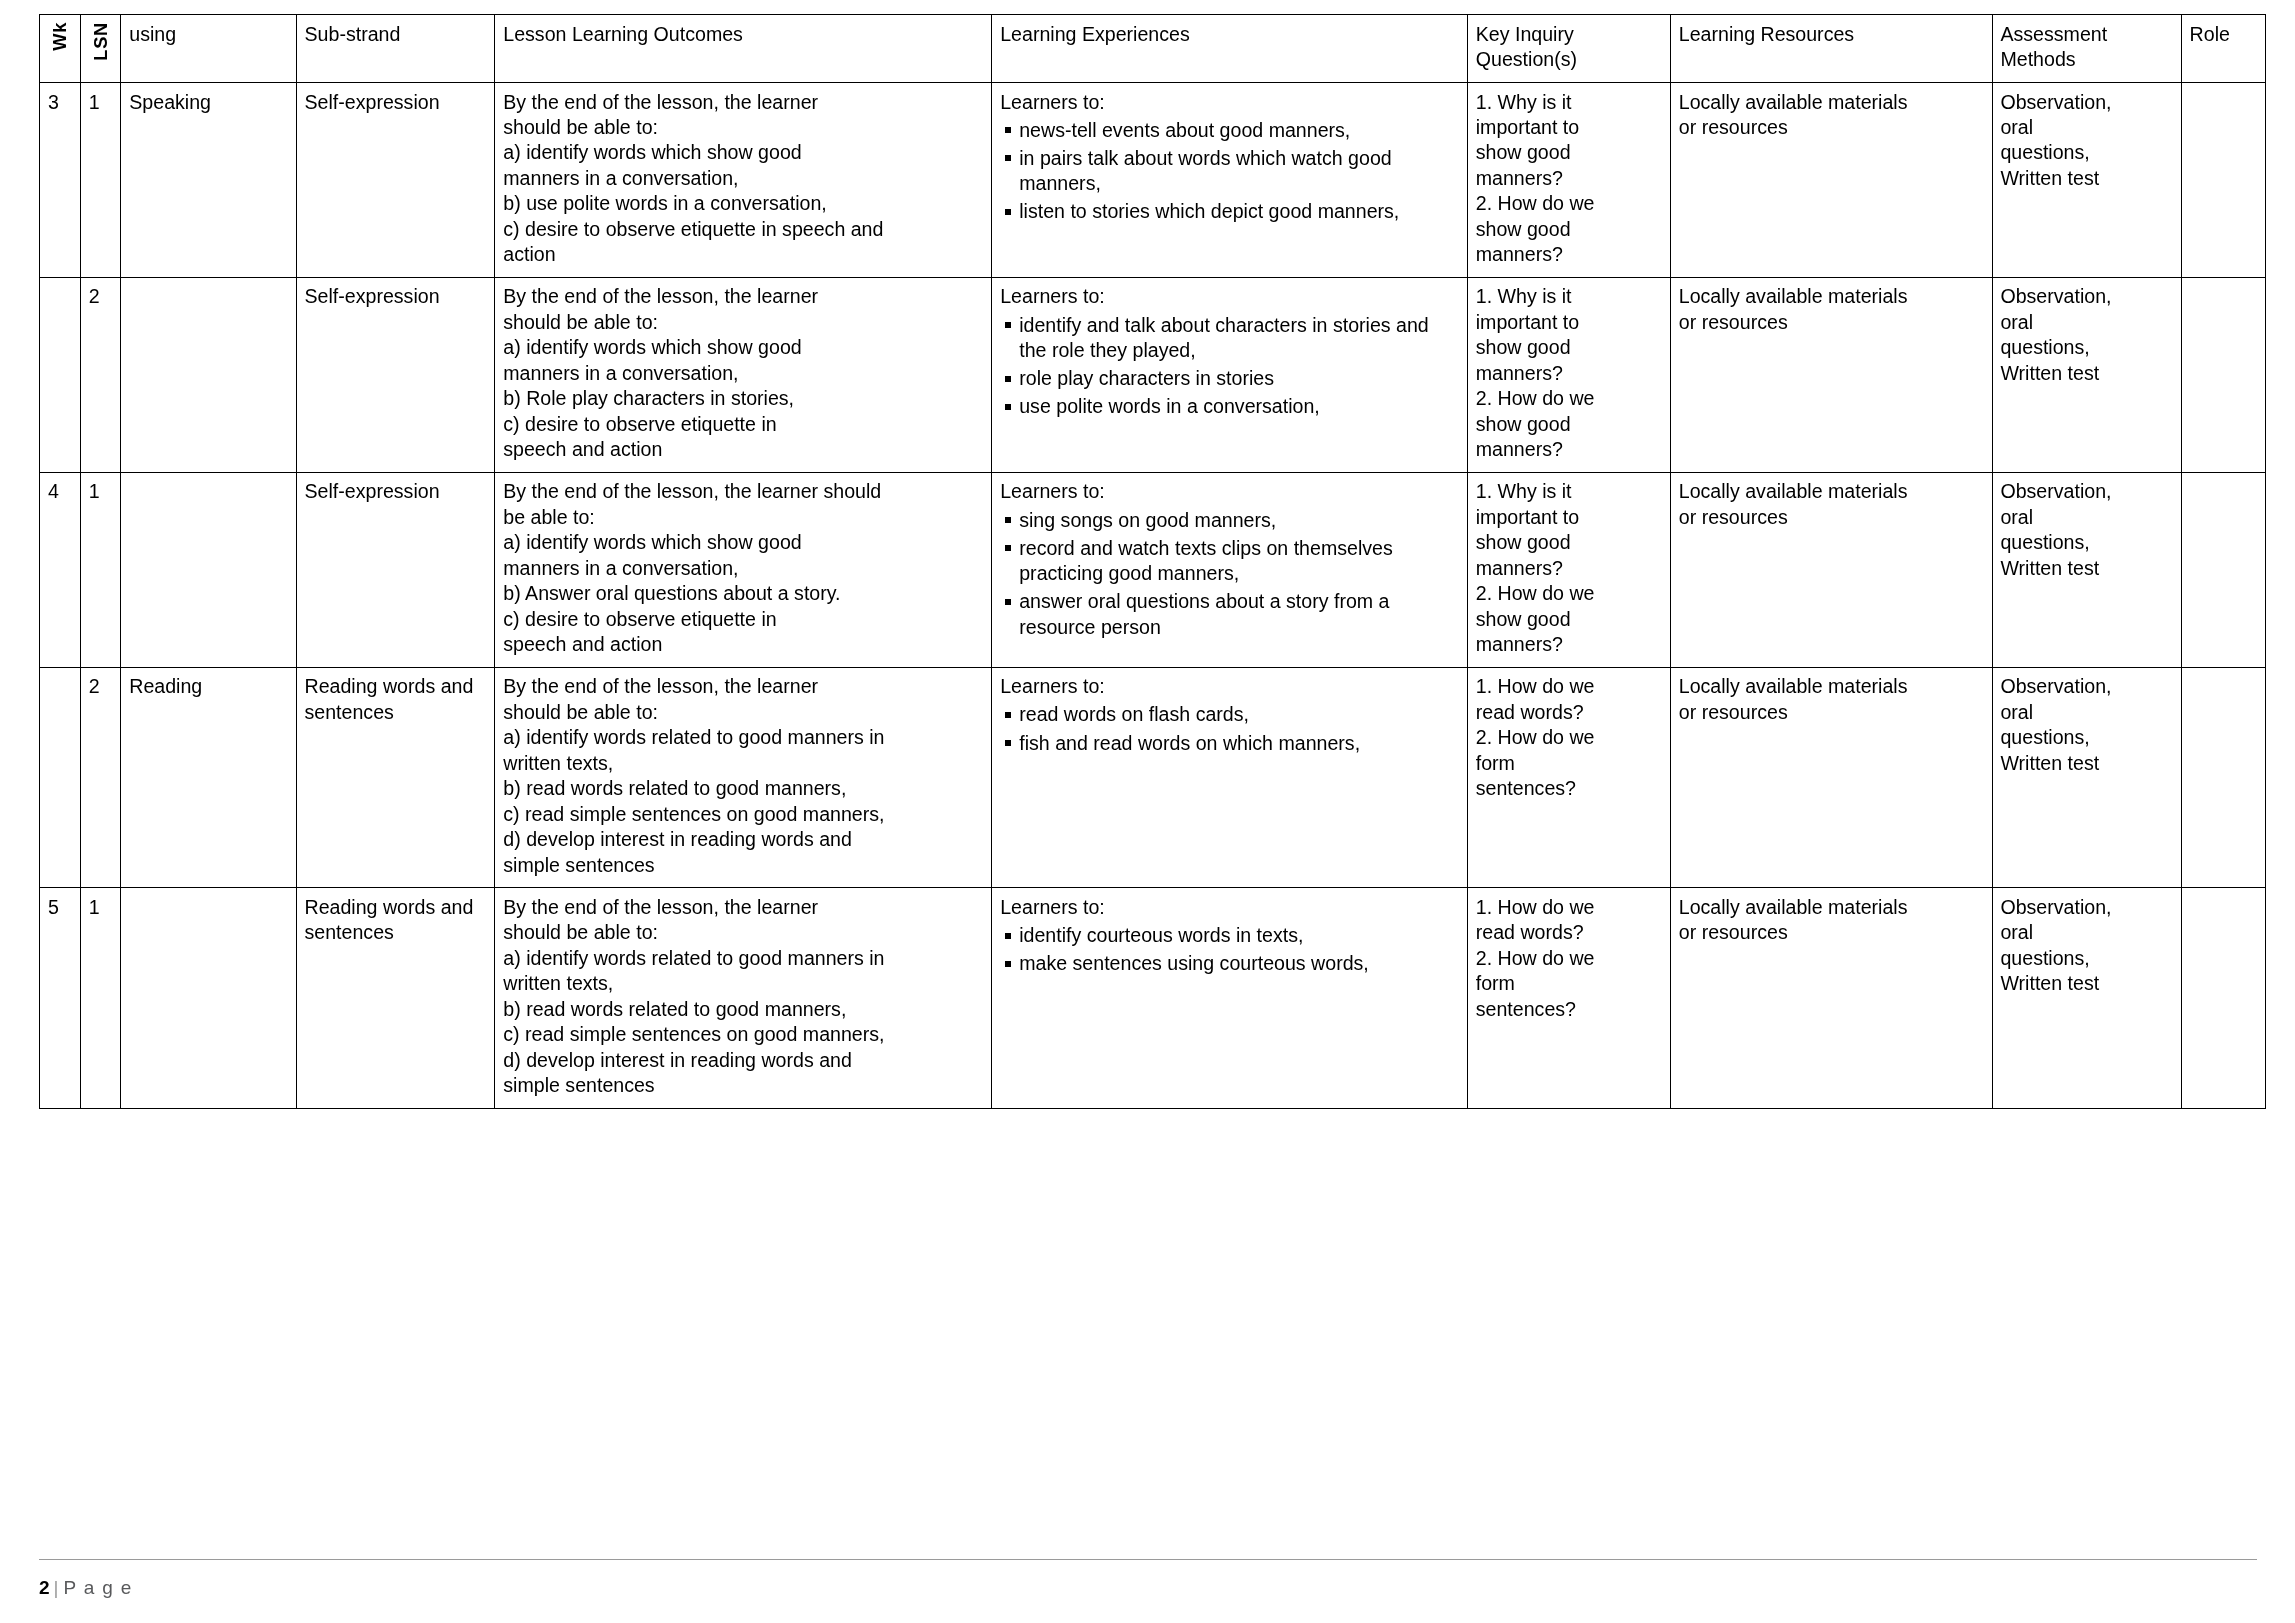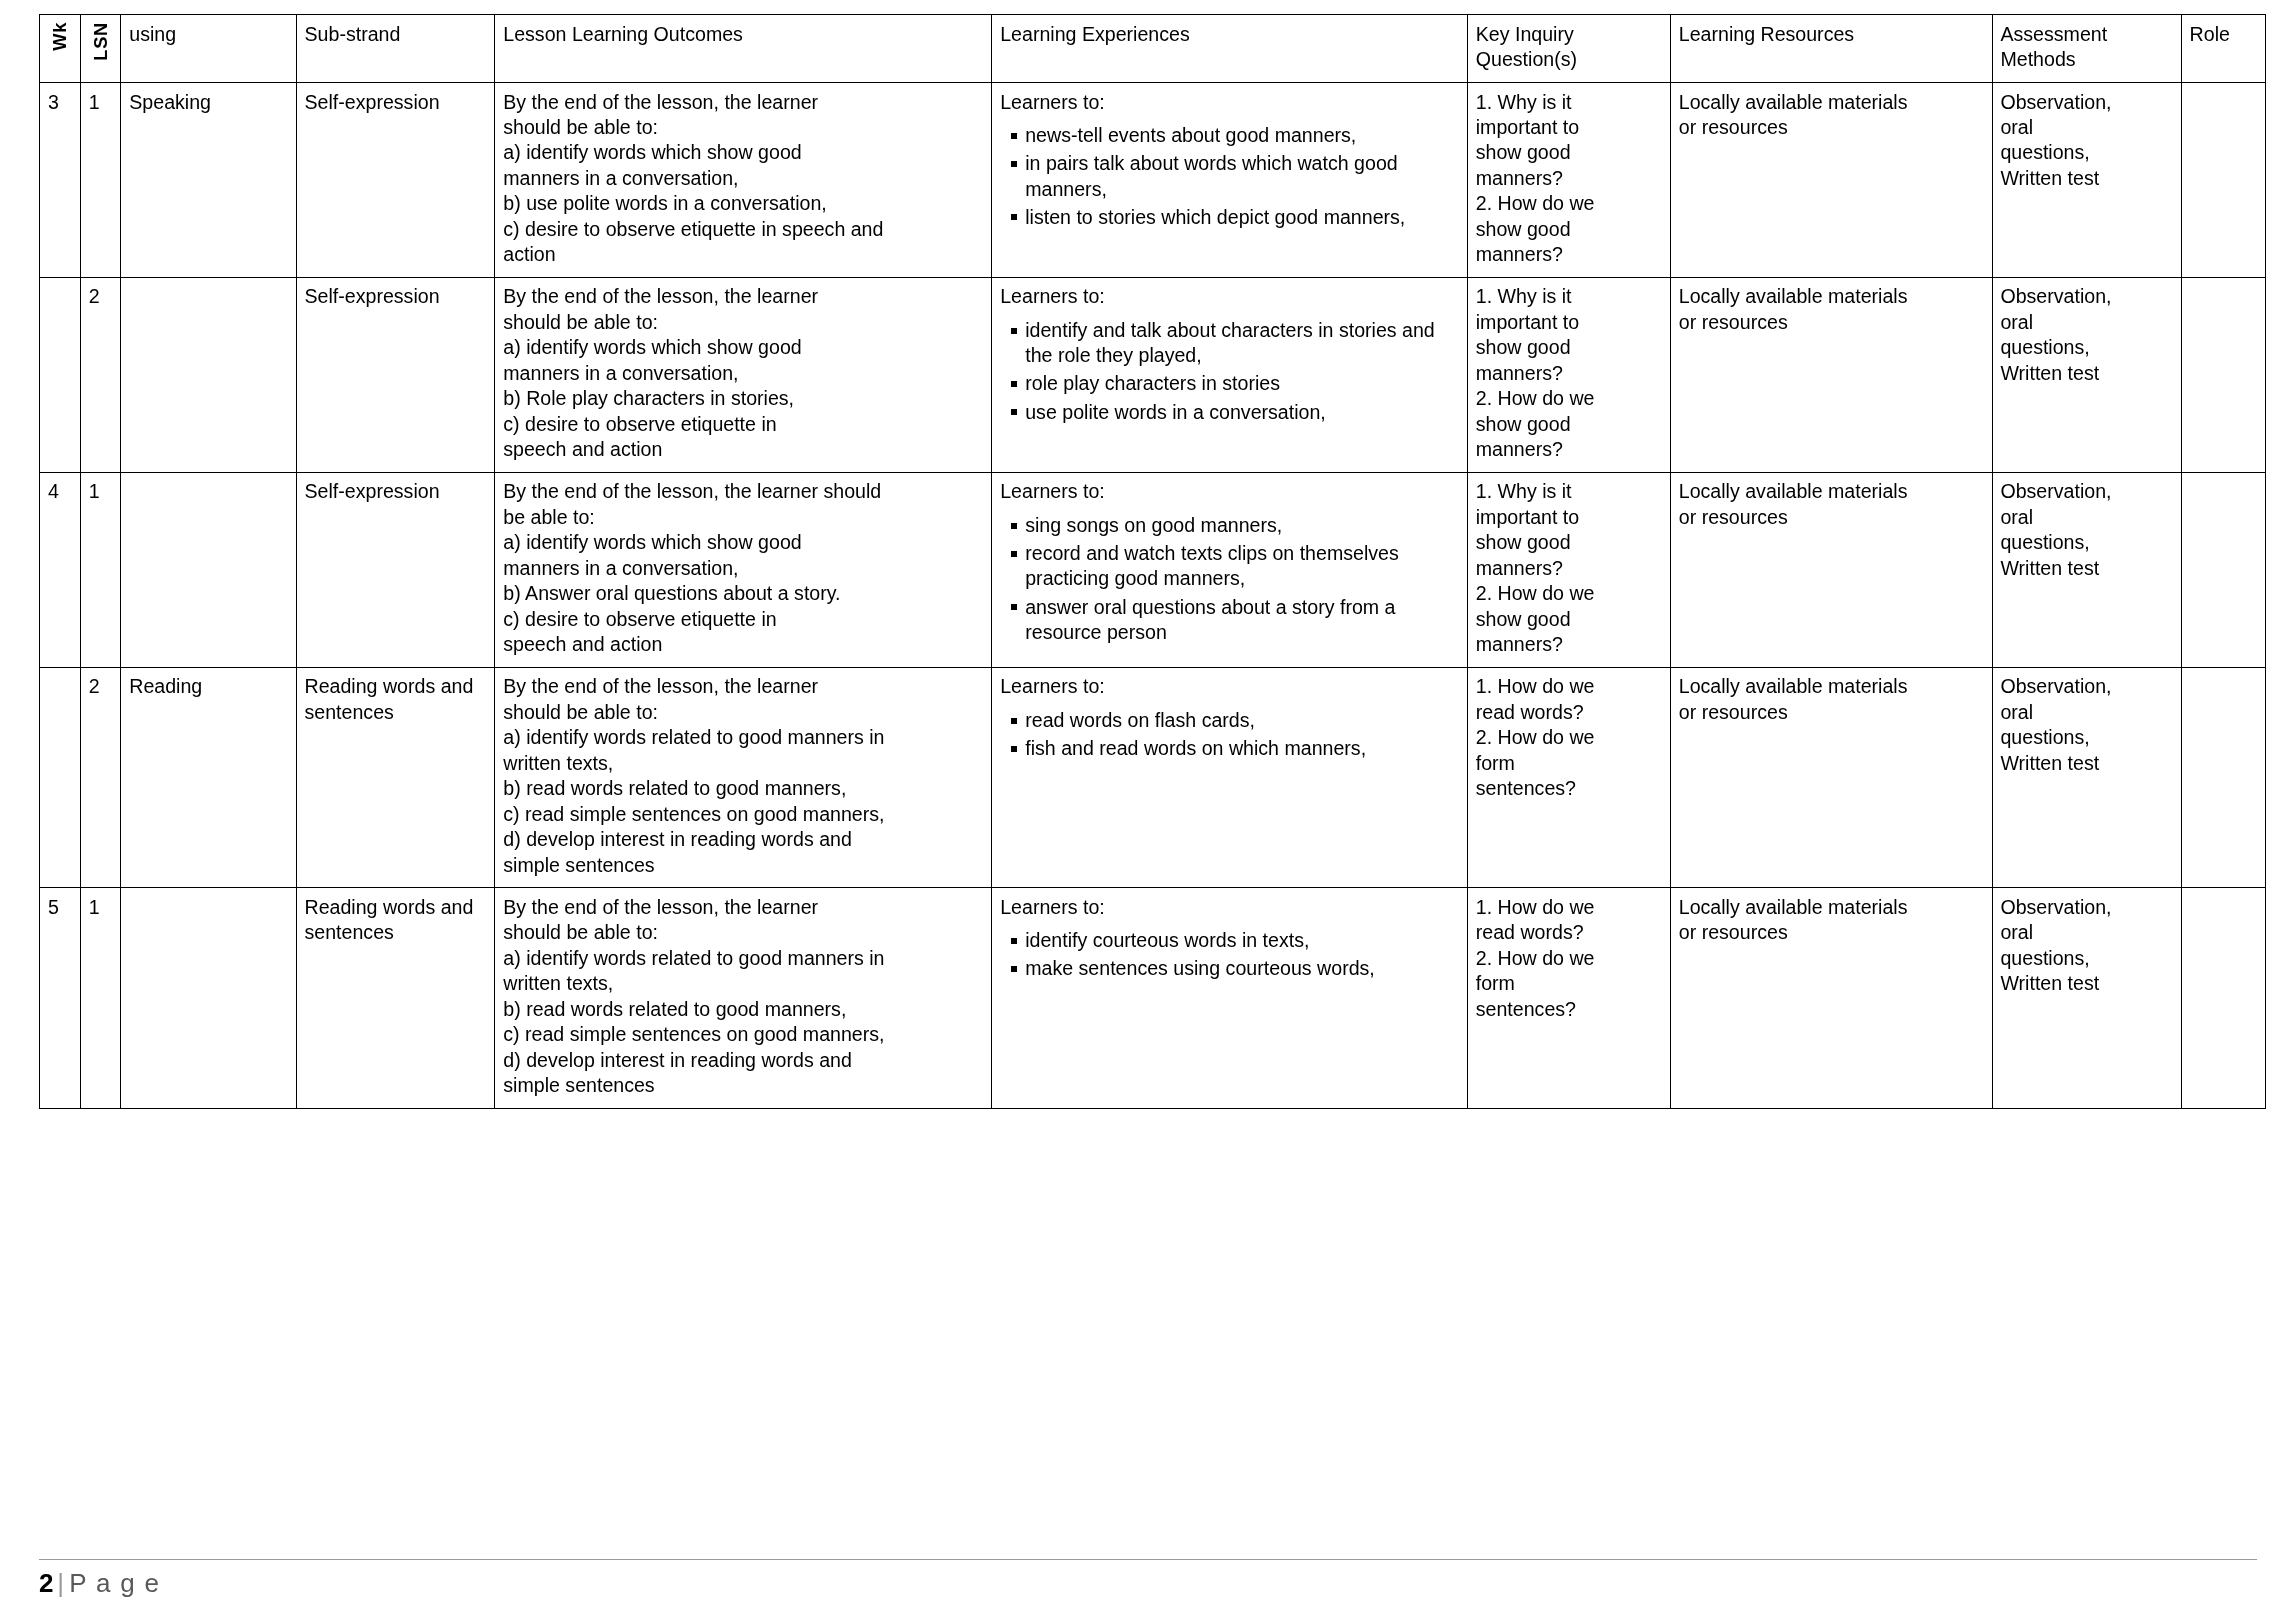--- a/index.html
+++ b/index.html
@@ -76,21 +76,21 @@
     text-align: left;
     font-size: 21px;
     padding-left: 9.2px;
   }
   .lines div {
     margin: 0;
     padding: 0;
   }
   ul.bul {
     list-style: none;
-    margin: 8px;
+    margin: 2px;
     padding: 0;
   }
   ul.bul li {
     position: relative;
     padding-left: 17px;
     margin: 0 0 2.6px 0;
   }
   ul.bul li::before {
     content: "";
     position: absolute;
@@ -100,21 +100,21 @@
     height: 5.9px;
     background: #000;
   }
   .le-head { margin-bottom: 2.6px; }
   .kiq div, .am div, .lr div { }
   .footer {
     position: absolute;
     left: 39px;
     bottom: 23.6px;
     width: 2218px;
-    font-size: 26px;
+    font-size: 19px;
     color: #58595b;
     letter-spacing: 1.3px;
   }
   .footer .pg-num {
     font-weight: bold;
     color: #000;
     letter-spacing: 0;
   }
   .footer-rule {
     position: absolute;

